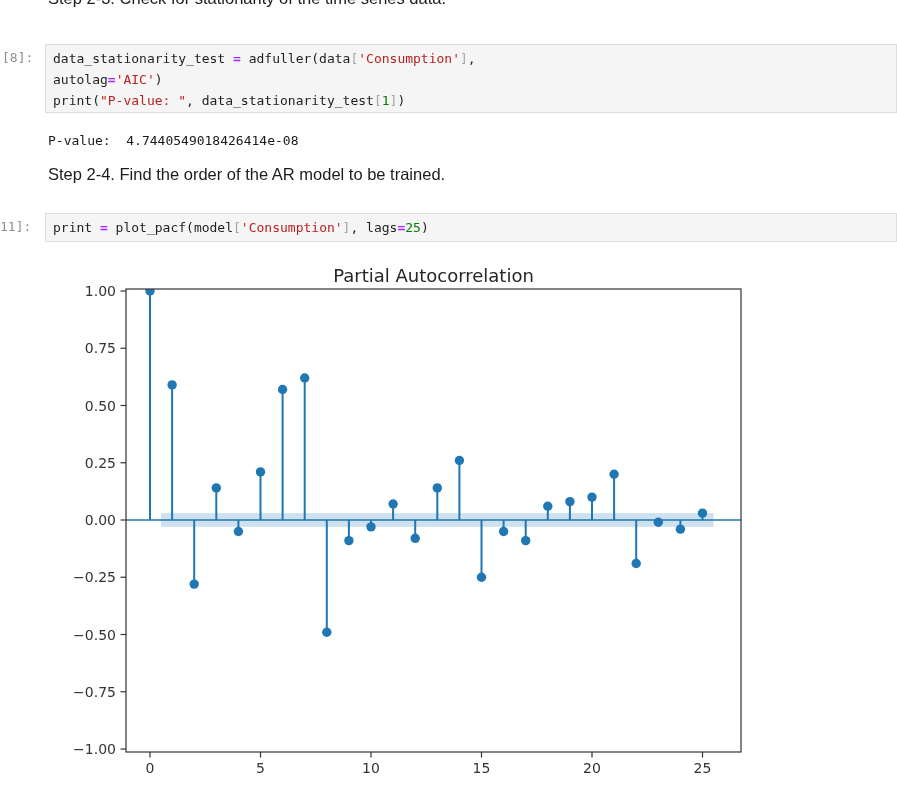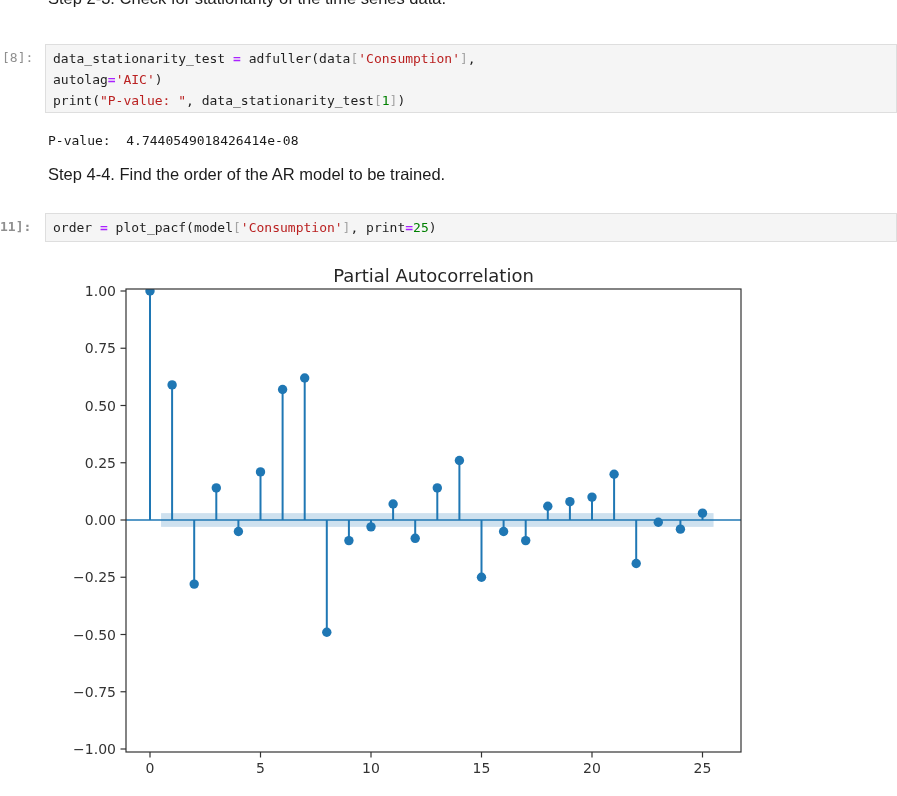--- a/index.html
+++ b/index.html
@@ -24,21 +24,21 @@
     font-size:13px;line-height:21px;color:#1f1f1f;
     white-space:pre;
   }
   #cell8-editor{top:44px;height:69px;}
   #cell11-editor{top:213px;height:29px;}
   .prompt{
     position:absolute;
     font-size:13px;color:#8f8f8f;line-height:21px;
   }
   #cell8-prompt{left:2px;top:47px;}
-  #cell11-prompt{left:0px;top:216px;font-weight:bold;}
+  #cell11-prompt{left:0px;top:216px;}
   #cell8-output{
     position:absolute;left:48px;top:125px;
     font-size:13px;color:#1a1a1a;white-space:pre;margin-top:8px;
   }
   .tok-op{color:#aa22ff;font-weight:bold;}
   .tok-str{color:#ba2121;}
   .tok-num{color:#008000;}
   .tok-br{color:#a5a5a5;}
   #figure{position:absolute;left:63px;top:252px;}
   svg text{font-family:"DejaVu Sans","Liberation Sans",sans-serif;}
@@ -47,25 +47,25 @@
 <body>
 
 <div id="md-step23" class="md-cell">Step 2-3. Check for stationarity of the time series data.</div>
 
 <div id="cell8-prompt" class="prompt mono">[8]:</div>
 
 <div id="cell8-editor" class="code-editor mono"><div><span>data_stationarity_test </span><span class="tok-op">=</span><span> adfuller(data</span><span class="tok-br">[</span><span class="tok-str">'Consumption'</span><span class="tok-br">]</span><span>,</span></div><div><span>autolag</span><span class="tok-op">=</span><span class="tok-str">'AIC'</span><span>)</span></div><div><span>print(</span><span class="tok-str">"P-value: "</span><span>, data_stationarity_test</span><span class="tok-br">[</span><span class="tok-num">1</span><span class="tok-br">]</span><span>)</span></div></div>
 
 <div id="cell8-output" class="mono">P-value:  4.7440549018426414e-08</div>
 
-<div id="md-step24" class="md-cell">Step 4-4. Find the order of the AR model to be trained.</div>
+<div id="md-step24" class="md-cell">Step 2-4. Find the order of the AR model to be trained.</div>
 
 <div id="cell11-prompt" class="prompt mono">11]:</div>
 
-<div id="cell11-editor" class="code-editor mono"><div><span>order </span><span class="tok-op">=</span><span> plot_pacf(model</span><span class="tok-br">[</span><span class="tok-str">'Consumption'</span><span class="tok-br">]</span><span>, print</span><span class="tok-op">=</span><span class="tok-num">25</span><span>)</span></div></div>
+<div id="cell11-editor" class="code-editor mono"><div><span>print </span><span class="tok-op">=</span><span> plot_pacf(model</span><span class="tok-br">[</span><span class="tok-str">'Consumption'</span><span class="tok-br">]</span><span>, lags</span><span class="tok-op">=</span><span class="tok-num">25</span><span>)</span></div></div>
 
 <div id="figure"><svg width="700" height="544">
       <defs>
         <clipPath id="plotclip">
           <rect x="63" y="37" width="615" height="463"></rect>
         </clipPath>
       </defs>
       <text x="370.5" y="30" font-size="18" text-anchor="middle" fill="#262626">Partial Autocorrelation</text>
       <g clip-path="url(#plotclip)">
         <rect x="98.05" y="261.13" width="552.5000000000001" height="13.740000000000009" fill="#1f77b4" fill-opacity="0.22"></rect>

